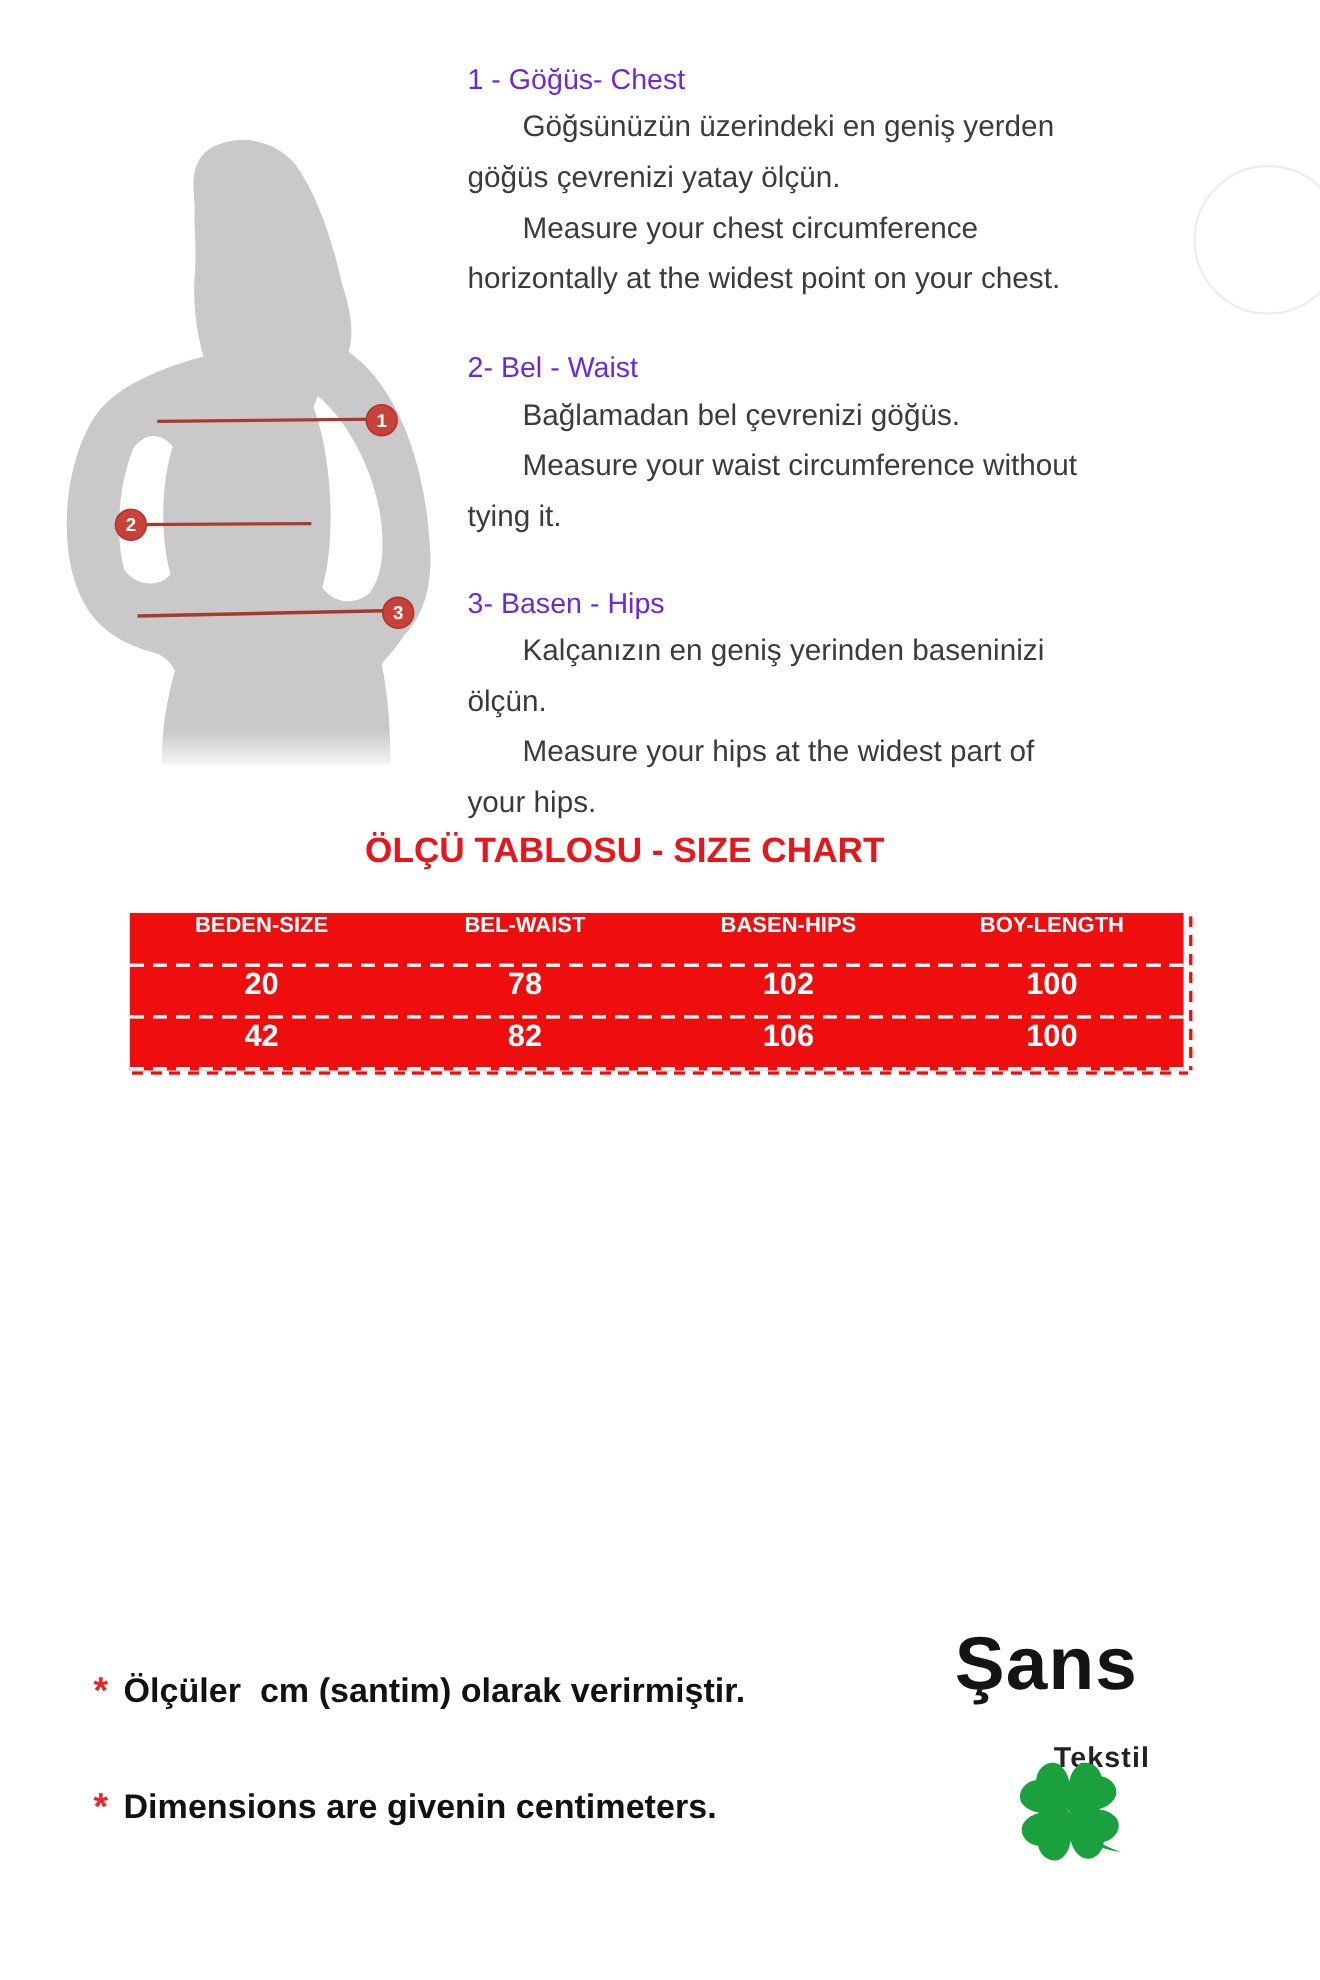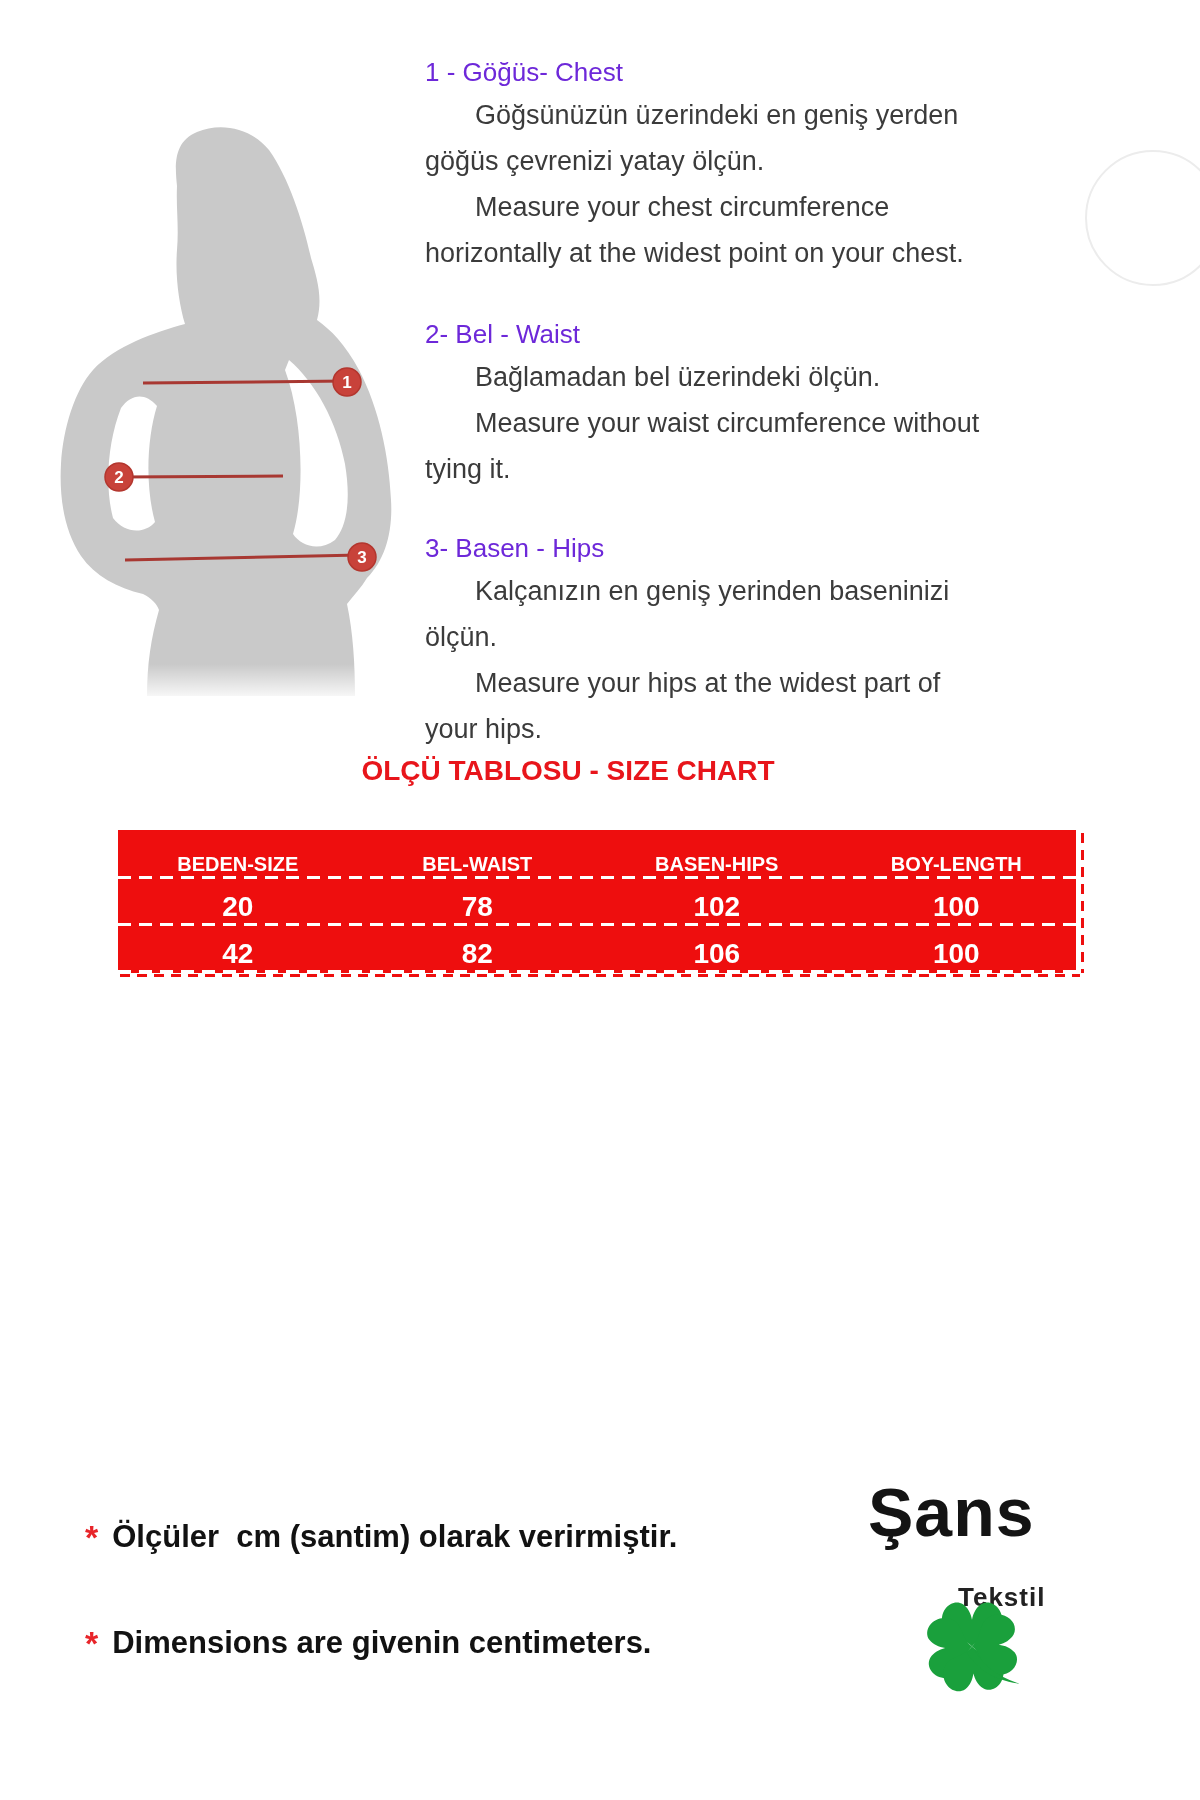--- a/index.html
+++ b/index.html
@@ -21,26 +21,26 @@
   .instr .ln{
     font-size:27px;line-height:46px;color:#3b3b3b;white-space:nowrap;font-weight:400;
   }
   .instr .ln.ind{padding-left:50px;}
   #sec-chest{top:52px;}
   #sec-waist{top:314px;}
   #sec-hips{top:528px;}
   
   #chart-title{
     position:absolute;left:118px;top:755px;width:900px;text-align:center;
-    font-size:28px;font-weight:bold;color:#e8151b;letter-spacing:0px;
+    font-size:32px;font-weight:bold;color:#e8151b;letter-spacing:0px;
   }
   #size-table{
     position:absolute;left:118px;top:830px;width:958px;background:#ee0e0e;
   }
-  .trow{display:flex;align-items:flex-end;height:46px;}
+  .trow{display:flex;align-items:flex-start;height:46px;}
   .trow.vals{height:44px;}
   .tcell{flex:1 1 25%;text-align:center;color:#fff;font-weight:bold;}
   .trow.hdr .tcell{font-size:20px;}
   .trow.vals .tcell{font-size:28px;}
   .dash-sep{
     height:3px;background:repeating-linear-gradient(90deg,#fff 0 13px,transparent 13px 21px);
   }
   .dash-sep.inner-bottom{
     background:repeating-linear-gradient(90deg,#fff 0 13px,#ee0e0e 13px 21px);
   }
@@ -142,21 +142,21 @@
   <div class="instr" id="sec-chest">
     <div class="head">1 - Göğüs- Chest</div>
     <div class="ln ind">Göğsünüzün üzerindeki en geniş yerden</div>
     <div class="ln">göğüs çevrenizi yatay ölçün.</div>
     <div class="ln ind">Measure your chest circumference</div>
     <div class="ln">horizontally at the widest point on your chest.</div>
   </div>
 
   <div class="instr" id="sec-waist">
     <div class="head">2- Bel - Waist</div>
-    <div class="ln ind">Bağlamadan bel üzerindeki ölçün.</div>
+    <div class="ln ind">Bağlamadan bel çevrenizi göğüs.</div>
     <div class="ln ind">Measure your waist circumference without</div>
     <div class="ln">tying it.</div>
   </div>
 
   <div class="instr" id="sec-hips">
     <div class="head">3- Basen - Hips</div>
     <div class="ln ind">Kalçanızın en geniş yerinden baseninizi</div>
     <div class="ln">ölçün.</div>
     <div class="ln ind">Measure your hips at the widest part of</div>
     <div class="ln">your hips.</div>

